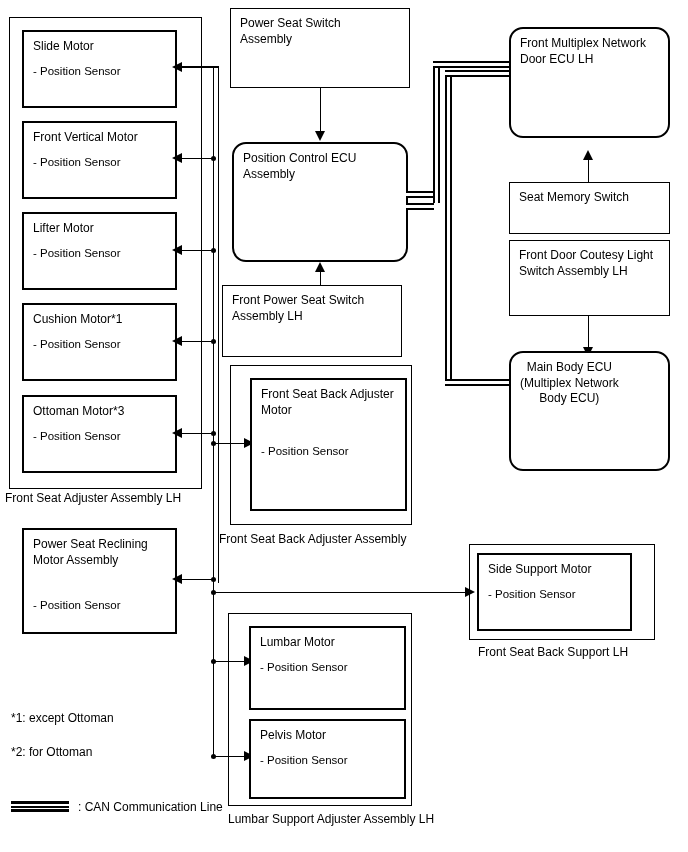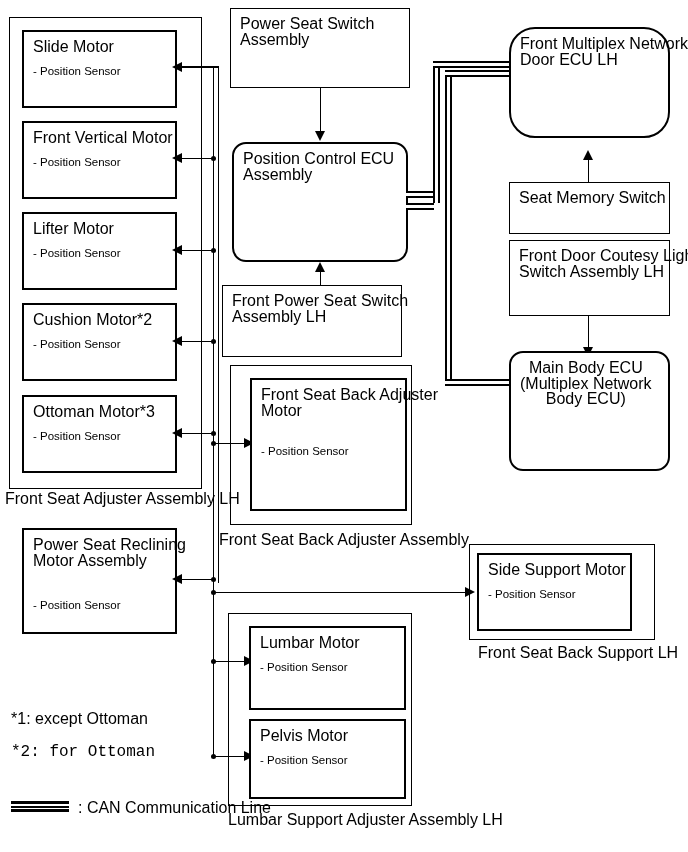--- a/index.html
+++ b/index.html
@@ -19,30 +19,30 @@
     position: absolute;
     box-sizing: border-box;
     border: 1.6px solid #000;
     background: #ffffff;
   }
   .box.thick { border-width: 2.2px; }
   .box.rounded { border-radius: 14px; border-width: 2.2px; }
   .box.container { border-width: 1.6px; background: transparent; }
   .label {
     position: absolute;
-    font-size: 16px;
+    font-size: 12px;
     line-height: 15.5px;
     color: #000;
     white-space: pre;
   }
   .boxtext {
     position: absolute;
     left: 9px;
     top: 7px;
-    font-size: 16px;
+    font-size: 12px;
     line-height: 15.5px;
     color: #000;
     white-space: pre;
   }
   .sensorline {
     position: absolute;
     left: 9px;
     font-size: 11.5px;
     line-height: 15.5px;
     color: #000;
@@ -152,21 +152,21 @@
     <div class="boxtext">Front Vertical Motor</div>
     <div class="sensorline" style="top:32px;">- Position Sensor</div>
   </div>
 
   <div class="box thick" style="left:22px; top:212px; width:155px; height:78px;">
     <div class="boxtext">Lifter Motor</div>
     <div class="sensorline" style="top:32px;">- Position Sensor</div>
   </div>
 
   <div class="box thick" style="left:22px; top:303px; width:155px; height:78px;">
-    <div class="boxtext">Cushion Motor*2</div>
+    <div class="boxtext">Cushion Motor*1</div>
     <div class="sensorline" style="top:32px;">- Position Sensor</div>
   </div>
 
   <div class="box thick" style="left:22px; top:395px; width:155px; height:78px;">
     <div class="boxtext">Ottoman Motor*3</div>
     <div class="sensorline" style="top:32px;">- Position Sensor</div>
   </div>
 
   <div class="label" style="left:5px; top:491px;">Front Seat Adjuster Assembly LH</div>
 
@@ -265,21 +265,21 @@
 
   <div class="canh" style="left:406px; top:203px; width:28px;"></div>
 
   <div class="canv" style="left:433px; top:61px; height:142px;"></div>
   <div class="canh" style="left:433px; top:61px; width:78px;"></div>
 
   <div class="canv" style="left:445px; top:70px; height:316px;"></div>
   <div class="canh" style="left:445px; top:70px; width:66px;"></div>
   <div class="canh" style="left:445px; top:379px; width:66px;"></div>
 
-  <div class="box rounded" style="left:509px; top:27px; width:161px; height:111px;border-radius:26px;">
+  <div class="box rounded" style="left:509px; top:27px; width:161px; height:111px;">
     <div class="boxtext">Front Multiplex Network
 Door ECU LH</div>
   </div>
 
   <div class="vline" style="left:588px; top:160px; height:24px;"></div>
   <div class="arrowU" style="left:583px; top:150px;"></div>
 
   <div class="box" style="left:509px; top:182px; width:161px; height:52px;">
     <div class="boxtext">Seat Memory Switch</div>
   </div>
@@ -299,18 +299,18 @@
   </div>
 
   <div class="box container" style="left:469px; top:544px; width:186px; height:96px;"></div>
   <div class="box thick" style="left:477px; top:553px; width:155px; height:78px;">
     <div class="boxtext">Side Support Motor</div>
     <div class="sensorline" style="top:32px;">- Position Sensor</div>
   </div>
   <div class="label" style="left:478px; top:645px;">Front Seat Back Support LH</div>
 
   <div class="label" style="left:11px; top:711px;">*1: except Ottoman</div>
-  <div class="label" style="left:11px; top:745px;font-family:Liberation Mono, monospace;">*2: for Ottoman</div>
+  <div class="label" style="left:11px; top:745px;">*2: for Ottoman</div>
 
   <div class="legend-bar" style="left:11px; top:801px;"></div>
   <div class="label" style="left:78px; top:800px;">: CAN Communication Line</div>
 
 </div>
 
 </body></html>

